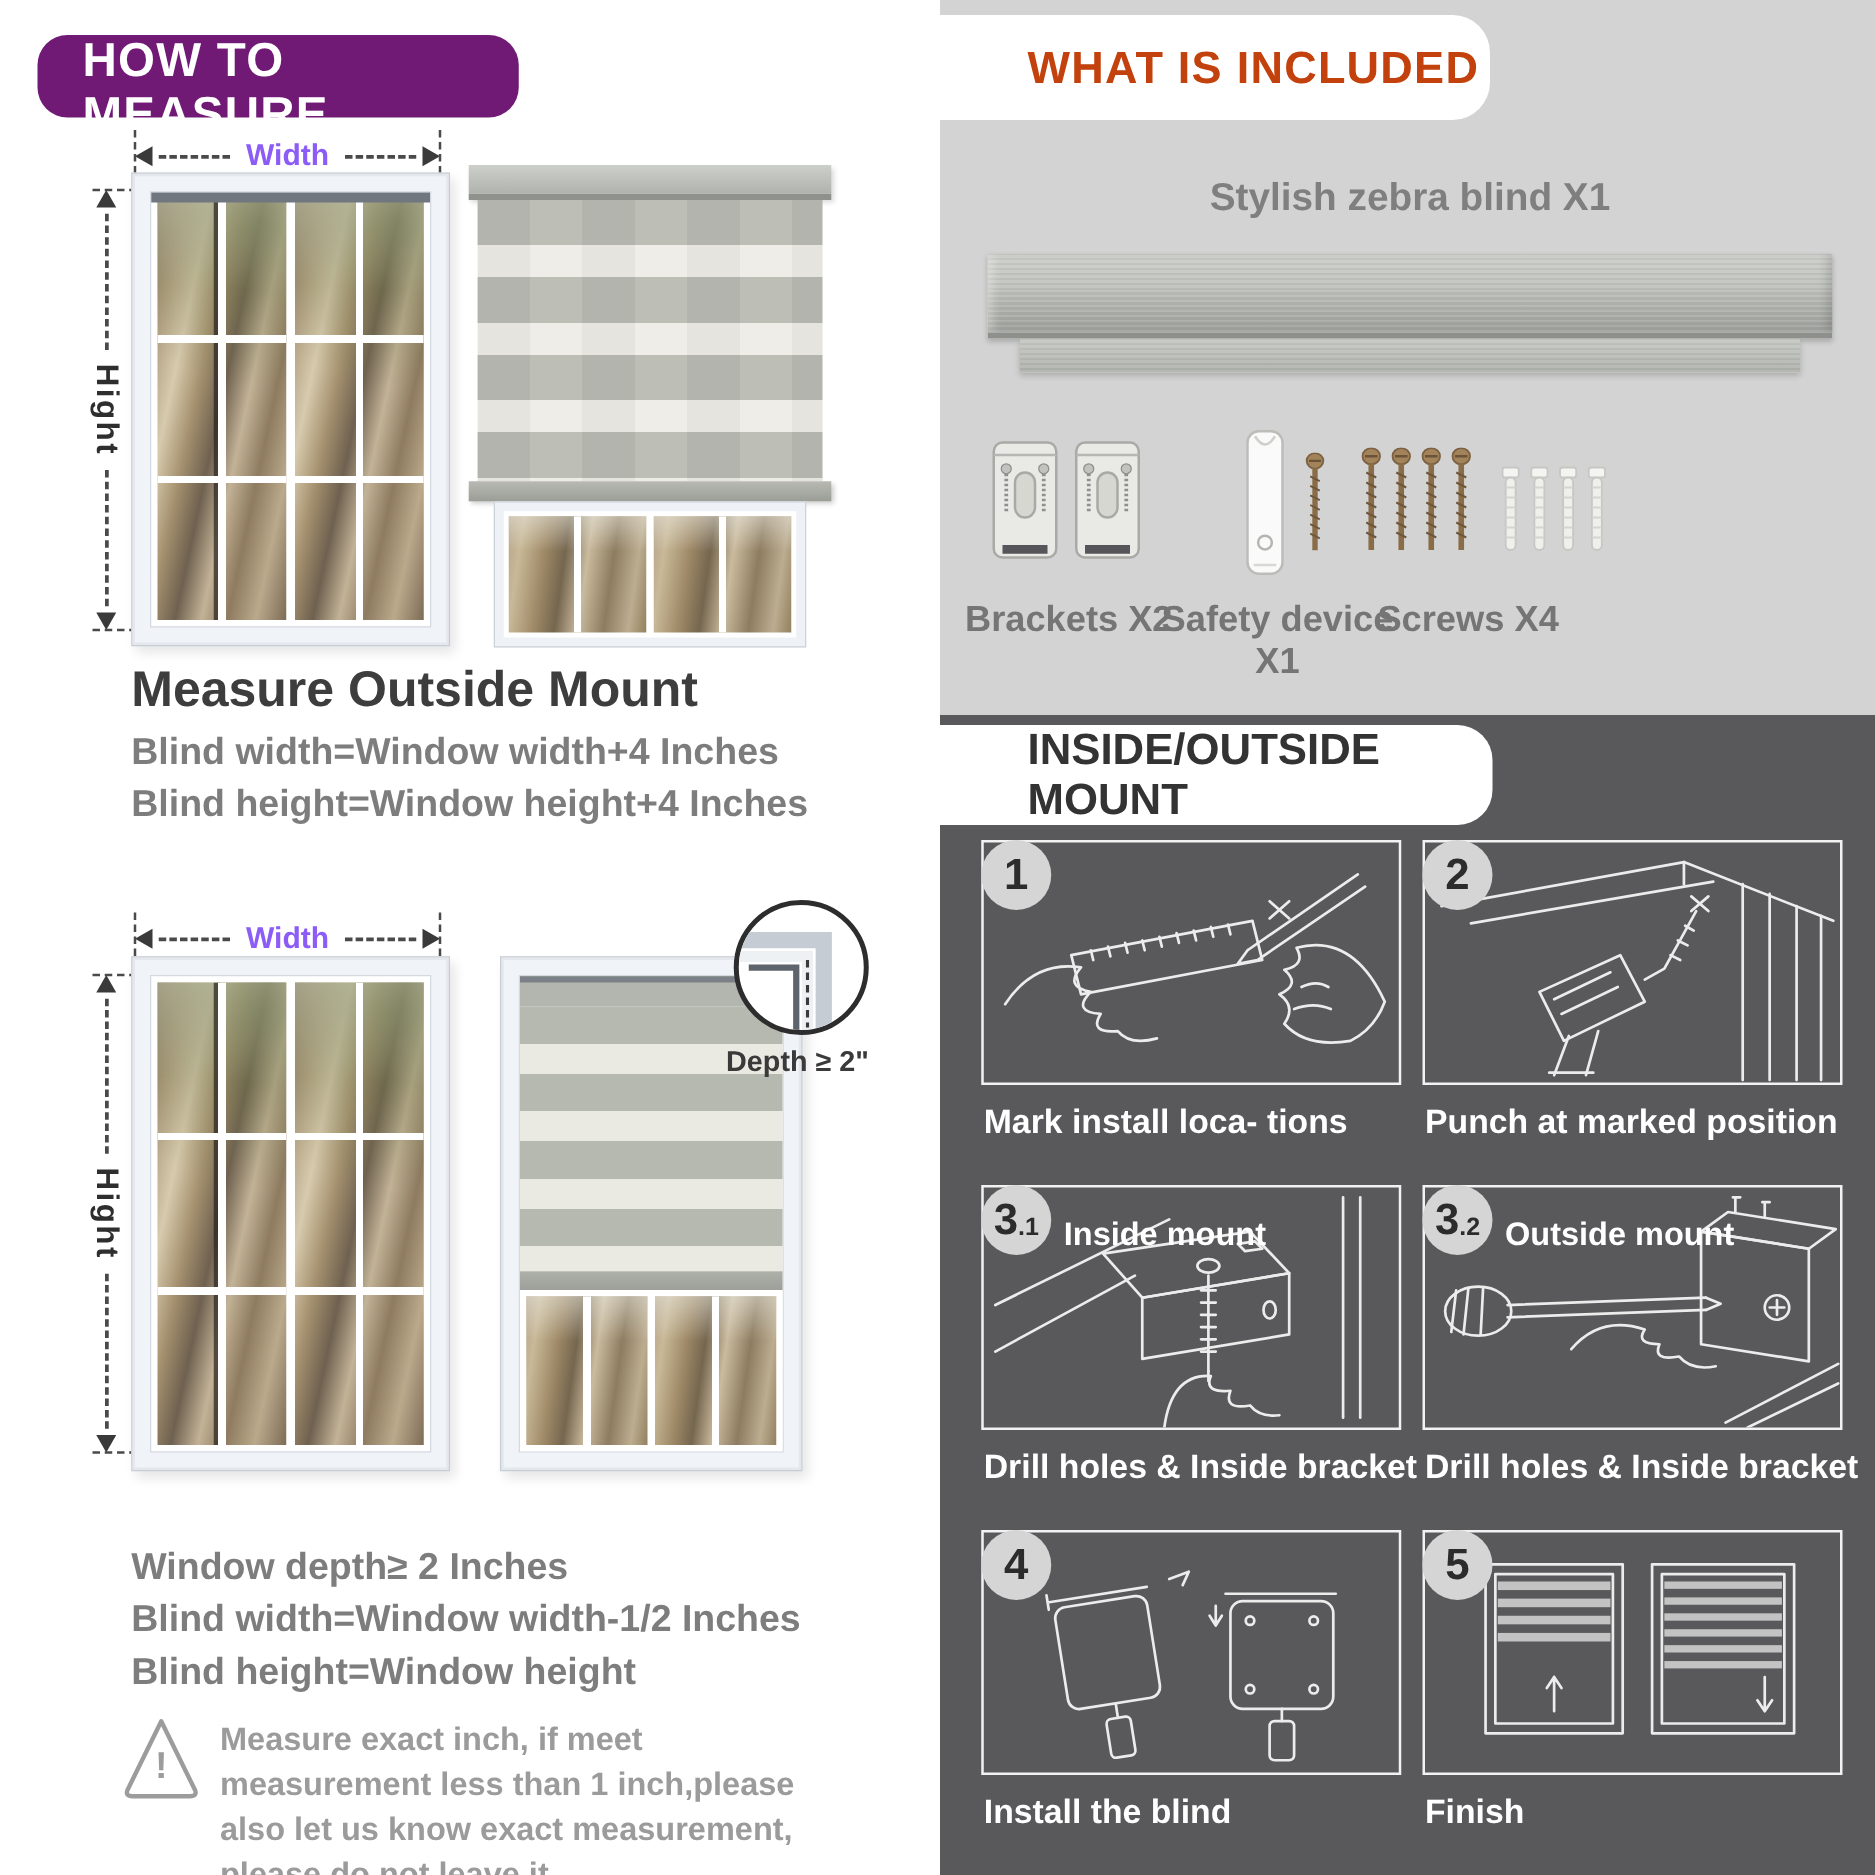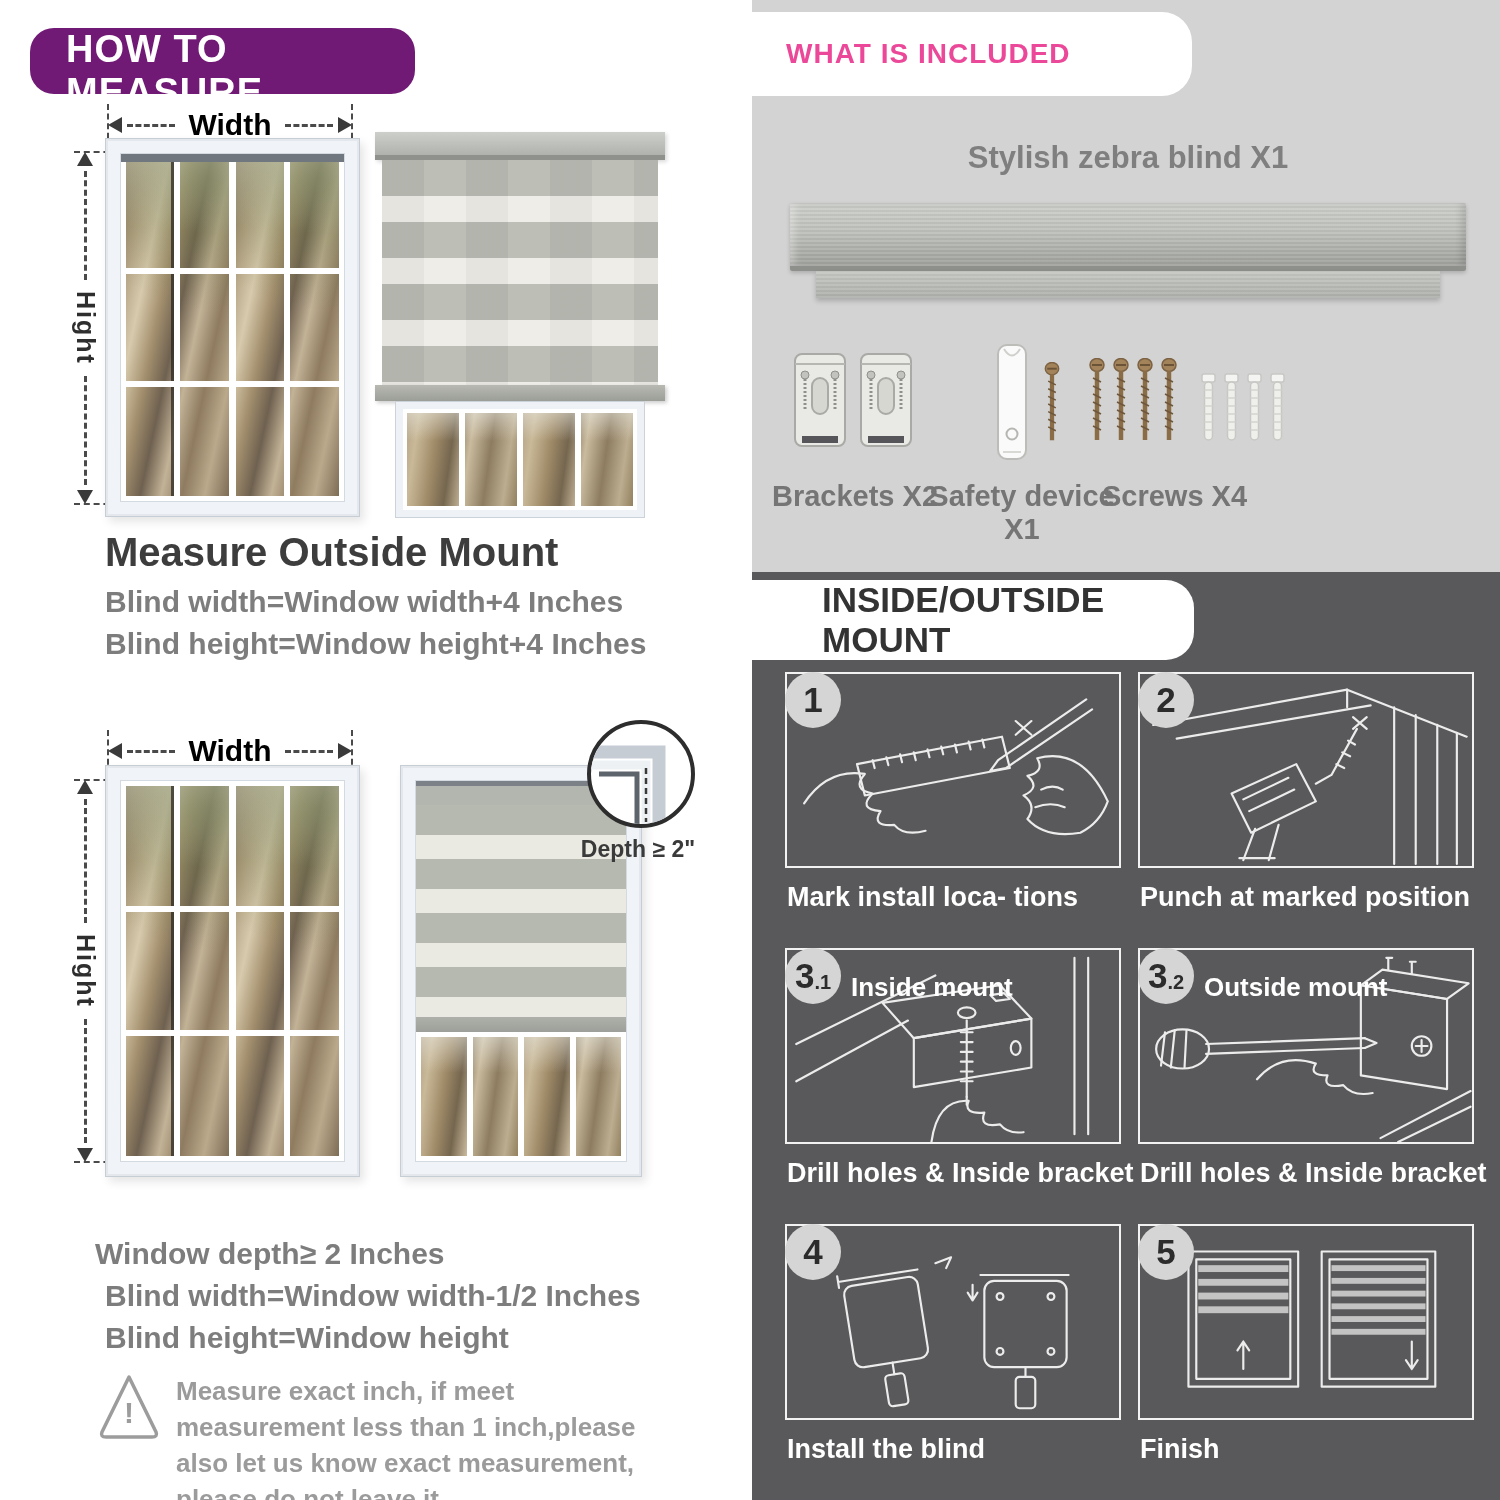--- a/index.html
+++ b/index.html
@@ -32,21 +32,21 @@
     linear-gradient(to bottom, transparent calc(33.33% - 3px), #fff calc(33.33% - 3px) calc(33.33% + 3px), transparent calc(33.33% + 3px)),
     linear-gradient(to bottom, transparent calc(66.66% - 3px), #fff calc(66.66% - 3px) calc(66.66% + 3px), transparent calc(66.66% + 3px));}
   .pane.simple::after{background:
     linear-gradient(to right, transparent calc(50% - 3px), #fff calc(50% - 3px) calc(50% + 3px), transparent calc(50% + 3px));}
   .pipe{position:absolute;left:44%;width:5%;top:0;bottom:0;background:rgba(40,36,30,.72);z-index:1;}
   
   .mw{position:absolute;display:flex;align-items:center;height:26px;}
   .mw .ah-l{width:0;height:0;border:8px solid transparent;border-left:0;border-right:14px solid #3a3a3a;}
   .mw .ah-r{width:0;height:0;border:8px solid transparent;border-right:0;border-left:14px solid #3a3a3a;}
   .mw .dash{flex:1;height:0;border-top:3px dashed #4a4a4a;margin:0 5px;}
-  .mlabel{font-size:30px;color:#000000;padding:0 8px;}
+  .mlabel{font-size:24px;color:#8b5cf6;padding:0 8px;}
   .mw .tick{position:absolute;top:-8px;height:54px;border-left:2px dashed #4a4a4a;}
   .mw .tick.l{left:-1px}.mw .tick.r{right:-1px}
   .mh{position:absolute;width:26px;display:flex;flex-direction:column;align-items:center;}
   .mh .av-u{width:0;height:0;border:8px solid transparent;border-top:0;border-bottom:14px solid #3a3a3a;}
   .mh .av-d{width:0;height:0;border:8px solid transparent;border-bottom:0;border-top:14px solid #3a3a3a;}
   .mh .vdash{flex:1;width:0;border-left:3px dashed #4a4a4a;margin:5px 0;}
   .vlabel{writing-mode:vertical-rl;font-size:25px;color:#2e2e2e;letter-spacing:2px;padding:6px 0;}
   .mh .htick{position:absolute;left:2px;width:104px;border-top:2px dashed #4a4a4a;}
   .mh .htick.t{top:-1px}.mh .htick.b{bottom:-1px}
   
@@ -74,21 +74,21 @@
   .depth-label{position:absolute;font-size:23px;color:#3a3a3a;text-align:center;}
   
   .warn-wrap{position:absolute;left:98px;top:1372px;width:62px;height:70px;}
   .warn-bang{position:absolute;left:0;top:24px;width:62px;text-align:center;font-size:30px;color:#9c9c9c;}
   .warn-text{position:absolute;left:176px;top:1374px;width:492px;font-size:26px;color:#9b9b9b;
              line-height:1.38;}
   
   .included{position:absolute;left:752px;top:0;width:748px;height:572px;background:#d3d3d4;}
   .inc-header{position:absolute;left:0;top:12px;width:440px;height:84px;background:#fff;
               border-radius:0 30px 30px 0;display:flex;align-items:center;padding-left:34px;box-sizing:border-box;}
-  .inc-header span{font-size:28px;color:#ec4899;letter-spacing:1px;}
+  .inc-header span{font-size:36px;color:#c2410c;letter-spacing:1px;margin-left:36px;}
   .product-label{position:absolute;left:36px;width:680px;top:140px;text-align:center;font-size:31px;color:#7f7f7f;}
   .cassette-main{position:absolute;left:38px;top:203px;width:676px;height:68px;border-radius:2px;
     background:
       repeating-linear-gradient(0deg, rgba(255,255,255,.07) 0 2px, rgba(0,0,0,.04) 2px 4px),
       linear-gradient(180deg,#cdcfca 0%,#bfc1bc 45%,#abada8 80%,#9fa19c 100%);
     border-bottom:5px solid #8e908b;box-sizing:border-box;
     box-shadow:inset -5px 0 7px rgba(0,0,0,.12), inset 5px 0 7px rgba(255,255,255,.3), 0 2px 4px rgba(0,0,0,.18);}
   .cassette-rail{position:absolute;left:64px;top:271px;width:624px;height:27px;
     background:
       repeating-linear-gradient(0deg, rgba(255,255,255,.08) 0 2px, rgba(0,0,0,.03) 2px 4px),
@@ -214,21 +214,21 @@
     <circle cx="56" cy="56" r="52" fill="#ffffff" stroke="#2d2d2d" stroke-width="4"></circle>
     <g clip-path="url(#dc)">
       <path d="M6 34 H74 V106" stroke="#c6ccd3" stroke-width="13" fill="none"></path>
       <path d="M6 47 H61 V106" stroke="#eef1f4" stroke-width="9" fill="none"></path>
       <path d="M14 56 H52 V106" stroke="#5d646c" stroke-width="5" fill="none"></path>
       <path d="M61 50 V104" stroke="#3a3a3a" stroke-width="2.5" stroke-dasharray="6 4" fill="none"></path>
     </g>
   </svg>
   <div class="depth-label" style="left:548px;top:836px;width:180px;">Depth ≥ 2"</div>
 
-  <div class="sec-line" style="left:95px;top:1237px;">Window depth≥ 2 Inches</div>
+  <div class="sec-line" style="left:105px;top:1237px;">Window depth≥ 2 Inches</div>
   <div class="sec-line" style="left:105px;top:1279px;">Blind width=Window width-1/2 Inches</div>
   <div class="sec-line" style="left:105px;top:1321px;">Blind height=Window height</div>
 
   <div class="warn-wrap">
     <svg width="62" height="70" viewBox="0 0 62 70">
       <path d="M31 5 L58 60 Q60 65 54 65 H8 Q2 65 4 60 Z" fill="none" stroke="#9c9c9c" stroke-width="3.5" stroke-linejoin="round"></path>
     </svg>
     <span class="warn-bang">!</span>
   </div>
   <div class="warn-text">Measure exact inch, if meet measurement less than 1 inch,please also let us know exact measurement, please do not leave it</div>

